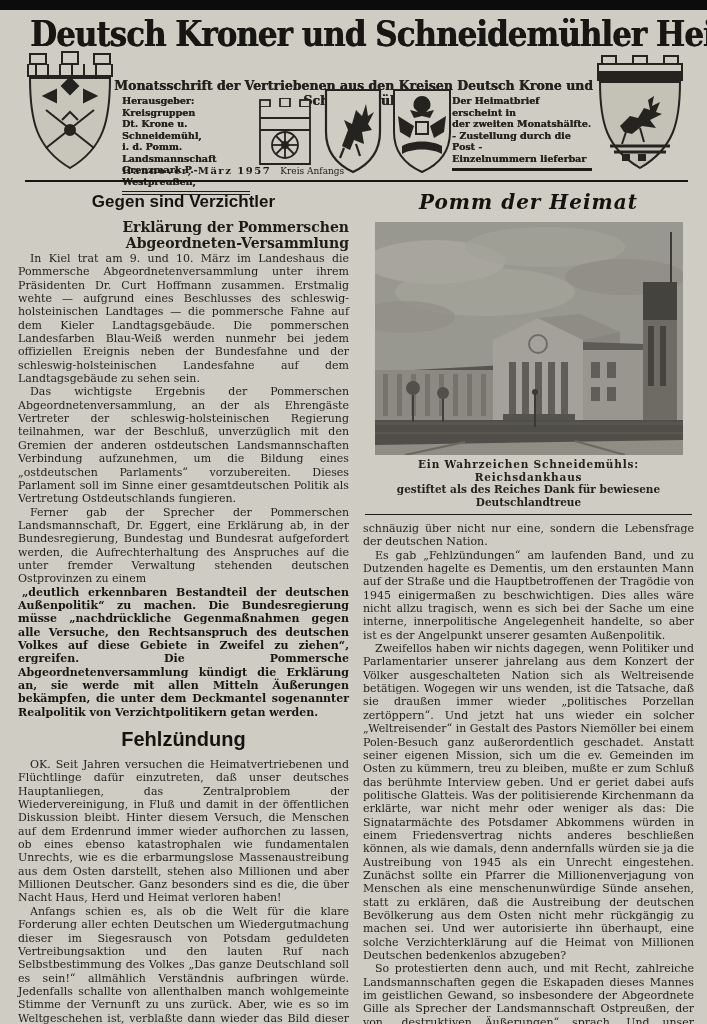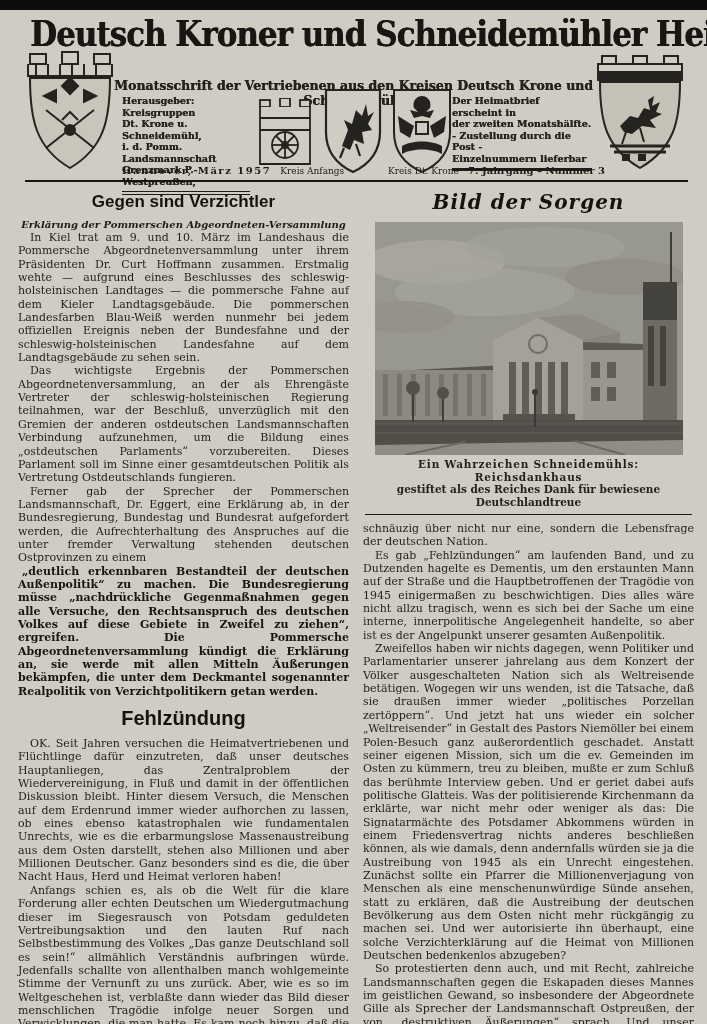--- a/index.html
+++ b/index.html
@@ -53,21 +53,21 @@
   .headline{
     font-family:"Liberation Sans", sans-serif;font-weight:bold;
     font-size:17px;text-align:center;margin:4px 0 7px 0;color:#14130f;
   }
   .headline.small{font-size:20px;margin-top:9px;}
   .script-head{
     font-family:"DejaVu Serif", serif;font-style:italic;font-weight:bold;
     font-size:20px;text-align:center;margin:2px 0 8px 0;color:#14130f;
     letter-spacing:1px;
   }
-  .lead{font-size:10px;font-weight:bold;text-align:center;margin:0 0 1px 0;font-style:italic;}
+  .lead{font-size:14px;font-weight:bold;text-align:right;margin:0 0 1px 0;}
   p.body{
     font-size:11px;line-height:13.35px;text-align:justify;
     margin:0;text-indent:12px;color:#201f1b;
     hyphens:auto;
   }
   p.body.noindent{text-indent:0;}
   p.bold-block{
     font-size:11px;line-height:13.35px;text-align:justify;
     margin:0;font-weight:bold;color:#171613;text-indent:4px;
     hyphens:auto;
@@ -188,45 +188,41 @@
     <div>der zweiten Monatshälfte.</div>
     <div>- Zustellung durch die Post -</div>
     <div>Einzelnummern lieferbar</div>
     <div class="rule"></div>
   </div>
 
   <div class="dateline-left">
     <span class="city">Hannover, März 1957</span>
     <span class="kreis">Kreis Anfangs</span>
   </div>
-  <div class="dateline-right">
-    <span class="kreis">Kreis Dt. Krone</span>
-    <span class="issue">7. Jahrgang – Nummer 3</span>
-  </div>
 
   <div class="mast-rule"></div>
 </div>
 
 <div class="columns">
 
   <div class="col">
     <div class="headline">Gegen sind Verzichtler</div>
     <div class="lead">Erklärung der Pommerschen Abgeordneten-Versammlung</div>
     <p class="body">In Kiel trat am 9. und 10. März im Landeshaus die Pommersche Abgeordnetenversammlung unter ihrem Präsidenten Dr. Curt Hoffmann zusammen. Erstmalig wehte — aufgrund eines Beschlusses des schleswig-holsteinischen Landtages — die pommersche Fahne auf dem Kieler Landtagsgebäude. Die pommerschen Landesfarben Blau-Weiß werden nunmehr bei jedem offiziellen Ereignis neben der Bundesfahne und der schleswig-holsteinischen Landesfahne auf dem Landtagsgebäude zu sehen sein.</p>
     <p class="body">Das wichtigste Ergebnis der Pommerschen Abgeordnetenversammlung, an der als Ehrengäste Vertreter der schleswig-holsteinischen Regierung teilnahmen, war der Beschluß, unverzüglich mit den Gremien der anderen ostdeutschen Landsmannschaften Verbindung aufzunehmen, um die Bildung eines „ostdeutschen Parlaments“ vorzubereiten. Dieses Parlament soll im Sinne einer gesamtdeutschen Politik als Vertretung Ostdeutschlands fungieren.</p>
     <p class="body">Ferner gab der Sprecher der Pommerschen Landsmannschaft, Dr. Eggert, eine Erklärung ab, in der Bundesregierung, Bundestag und Bundesrat aufgefordert werden, die Aufrechterhaltung des Anspruches auf die unter fremder Verwaltung stehenden deutschen Ostprovinzen zu einem</p>
     <p class="bold-block">„deutlich erkennbaren Bestandteil der deutschen Außenpolitik“ zu machen. Die Bundesregierung müsse „nachdrückliche Gegenmaßnahmen gegen alle Versuche, den Rechtsanspruch des deutschen Volkes auf diese Gebiete in Zweifel zu ziehen“, ergreifen. Die Pommersche Abgeordnetenversammlung kündigt die Erklärung an, sie werde mit allen Mitteln Äußerungen bekämpfen, die unter dem Deckmantel sogenannter Realpolitik von Verzichtpolitikern getan werden.</p>
     <div class="headline small">Fehlzündung</div>
     <p class="body">OK. Seit Jahren versuchen die Heimatvertriebenen und Flüchtlinge dafür einzutreten, daß unser deutsches Hauptanliegen, das Zentralproblem der Wiedervereinigung, in Fluß und damit in der öffentlichen Diskussion bleibt. Hinter diesem Versuch, die Menschen auf dem Erdenrund immer wieder aufhorchen zu lassen, ob eines ebenso katastrophalen wie fundamentalen Unrechts, wie es die erbarmungslose Massenaustreibung aus dem Osten darstellt, stehen also Millionen und aber Millionen Deutscher. Ganz besonders sind es die, die über Nacht Haus, Herd und Heimat verloren haben!</p>
     <p class="body">Anfangs schien es, als ob die Welt für die klare Forderung aller echten Deutschen um Wiedergutmachung dieser im Siegesrausch von Potsdam geduldeten Vertreibungsaktion und den lauten Ruf nach Selbstbestimmung des Volkes „Das ganze Deutschland soll es sein!“ allmählich Verständnis aufbringen würde. Jedenfalls schallte von allenthalben manch wohlgemeinte Stimme der Vernunft zu uns zurück. Aber, wie es so im Weltgeschehen ist, verblaßte dann wieder das Bild dieser menschlichen Tragödie infolge neuer Sorgen und Verwicklungen, die man hatte. Es kam noch hinzu, daß die großen Vier, die nach dem totalen Zusammenbruch Deutschlands die weltpolitischen Fäden allein in der Hand hielten, an das „heiße Eisen“ der deutschen Wiedervereinigung nicht ernsthaft herangingen. Es blieb bei lauen Diskussionen und dem bekannten Hinausschieben auf die lange Bank.</p>
 
   </div>
 
   <div class="col">
-    <div class="script-head">Bild der Sorgen</div>
+    <div class="script-head">Pomm der Heimat</div>
 
     <div class="photo">
       <svg width="308" height="233" viewBox="0 0 308 233">
 
         <rect x="0" y="0" width="308" height="233" fill="#999890"></rect>
         <ellipse cx="60" cy="40" rx="70" ry="22" fill="#aaa9a0" opacity="0.8"></ellipse>
         <ellipse cx="170" cy="25" rx="80" ry="20" fill="#a3a299" opacity="0.7"></ellipse>
         <ellipse cx="250" cy="55" rx="60" ry="18" fill="#8e8d86" opacity="0.8"></ellipse>
         <ellipse cx="110" cy="70" rx="90" ry="24" fill="#a7a69d" opacity="0.6"></ellipse>
         <ellipse cx="30" cy="95" rx="50" ry="16" fill="#908f88" opacity="0.7"></ellipse>

